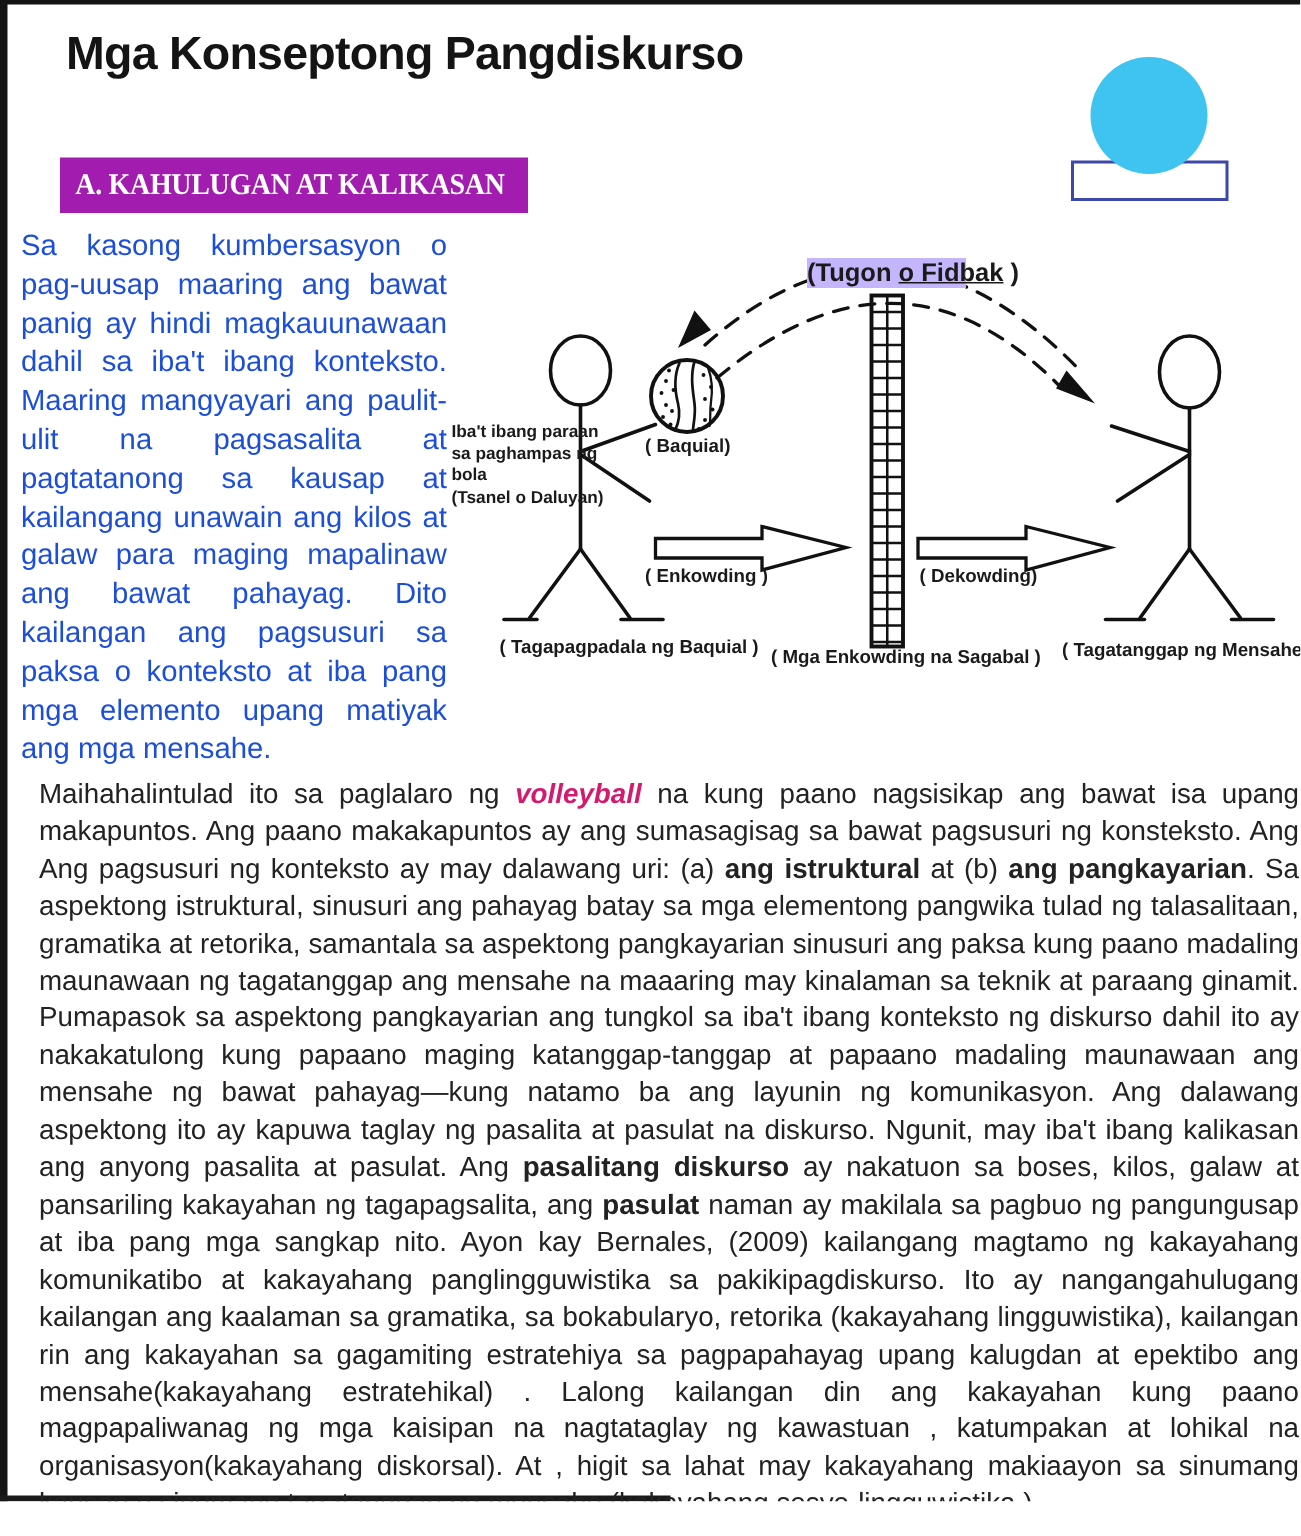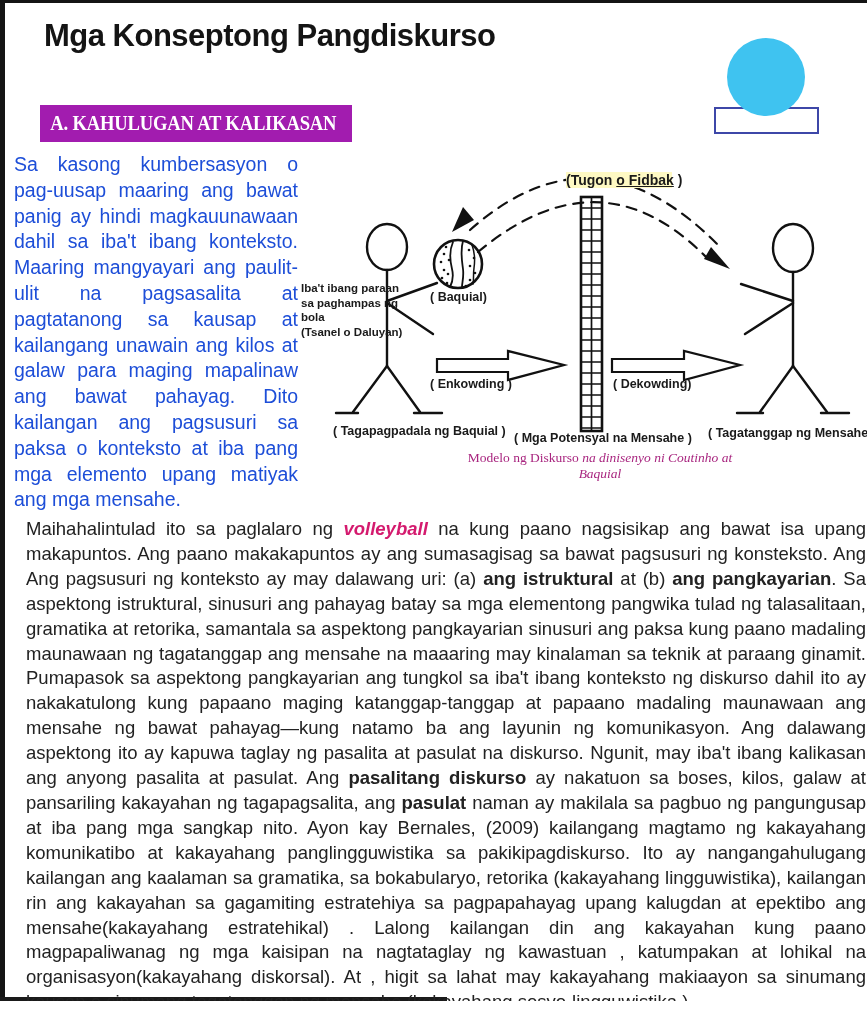--- a/index.html
+++ b/index.html
@@ -29,21 +29,21 @@
     font-size:19.5px;line-height:25.8px;text-align:justify;color:#1d4ed8;
   }
   .bodytext{
     position:absolute;left:14px;top:505px;width:840px;margin:12px;
     font-size:18.5px;line-height:24.9px;text-align:justify;color:#222;
   }
   .diagram{position:absolute;left:0;top:150px;width:867px;height:340px;}
   .diagram svg{position:absolute;left:0;top:0;}
   .dlabel{position:absolute;font-weight:bold;color:#1a1a1a;white-space:nowrap;}
   .lbl-channel{left:301px;top:131px;font-size:11.5px;line-height:14.6px;font-weight:bold;white-space:normal;width:140px;}
-  .lbl-feedback{left:566px;top:22px;width:106px;text-align:center;font-size:14px;background:#fef9c3;}
+  .lbl-feedback{left:538px;top:22px;width:106px;text-align:center;font-size:17px;background:#c4b5fd;}
   .lbl-message{left:430px;top:140px;font-size:12.5px;}
   .lbl-encoding{left:430px;top:227px;font-size:12.5px;}
   .lbl-decoding{left:613px;top:227px;font-size:12.5px;}
   .lbl-sender{left:333px;top:274px;font-size:12.5px;}
   .lbl-barrier{left:514px;top:281px;width:160px;text-align:center;font-size:12.5px;}
   .lbl-receiver{left:708px;top:276px;font-size:12.5px;}
   .caption{
     position:absolute;left:455px;top:300px;width:290px;text-align:center;
     font-family:"Liberation Serif",serif;font-size:13.5px;
   }
@@ -136,19 +136,18 @@
         </g>
       </g>
     </svg>
 
     <div class="dlabel lbl-feedback"><span>(Tugon </span><span style="text-decoration: underline;">o Fidbak</span><span> )</span></div>
     <div class="dlabel lbl-channel">Iba't ibang paraan<br>sa paghampas ng<br>bola<br>(Tsanel o Daluyan)</div>
     <div class="dlabel lbl-message">( Baquial)</div>
     <div class="dlabel lbl-encoding">( Enkowding )</div>
     <div class="dlabel lbl-decoding">( Dekowding)</div>
     <div class="dlabel lbl-sender">( Tagapagpadala ng Baquial )</div>
-    <div class="dlabel lbl-barrier">( Mga Potensyal na Mensahe )</div>
+    <div class="dlabel lbl-barrier">( Mga Enkowding na Sagabal )</div>
     <div class="dlabel lbl-receiver">( Tagatanggap ng Mensahe )</div>
-    <div class="caption" style="color: rgb(168, 37, 127);"><span>Modelo ng Diskurso </span><span style="font-style: italic;">na dinisenyo  ni Coutinho at Baquial</span></div>
   </div>
 
   <p class="bodytext"><span>Maihahalintulad ito sa paglalaro ng </span><span style="font-weight: bold; font-style: italic; color: rgb(212, 26, 110);">volleyball</span><span> na  kung paano nagsisikap ang bawat isa upang makapuntos. Ang paano makakapuntos ay ang sumasagisag sa bawat pagsusuri ng konsteksto. Ang  Ang pagsusuri ng konteksto ay may dalawang uri: (a) </span><span style="font-weight: bold;">ang istruktural</span><span> at (b) </span><span style="font-weight: bold;">ang pangkayarian</span><span>. Sa aspektong istruktural, sinusuri ang pahayag batay sa mga elementong pangwika tulad ng talasalitaan, gramatika at retorika, samantala sa aspektong pangkayarian sinusuri ang paksa kung paano madaling maunawaan ng tagatanggap ang mensahe na maaaring may kinalaman sa teknik at paraang ginamit. Pumapasok sa aspektong pangkayarian ang tungkol sa iba't ibang konteksto ng diskurso dahil ito ay nakakatulong kung papaano maging katanggap-tanggap at papaano madaling maunawaan  ang mensahe ng bawat pahayag—kung natamo ba ang layunin ng komunikasyon.  Ang dalawang aspektong ito ay kapuwa taglay ng pasalita at pasulat na diskurso. Ngunit, may iba't ibang kalikasan ang anyong pasalita at pasulat.  Ang </span><span style="font-weight: bold;">pasalitang diskurso</span><span> ay nakatuon sa boses, kilos, galaw at pansariling kakayahan ng tagapagsalita, ang </span><span style="font-weight: bold;">pasulat</span><span> naman ay makilala sa pagbuo ng pangungusap at iba pang mga sangkap nito.  Ayon kay Bernales, (2009) kailangang magtamo ng kakayahang komunikatibo at kakayahang panglingguwistika sa pakikipagdiskurso.    Ito ay nangangahulugang kailangan ang kaalaman sa gramatika, sa bokabularyo, retorika (kakayahang lingguwistika), kailangan rin ang kakayahan sa gagamiting estratehiya sa pagpapahayag upang kalugdan at epektibo ang mensahe(kakayahang estratehikal) . Lalong kailangan din ang kakayahan kung paano magpapaliwanag ng mga kaisipan na nagtataglay ng kawastuan , katumpakan at lohikal na organisasyon(kakayahang diskorsal). At , higit sa lahat may kakayahang makiaayon sa sinumang kausap o sinumang tagatanggap ng mensahe (kakayahang sosyo-lingguwistika.)</span></p>
 </div>
 
 </body></html>

